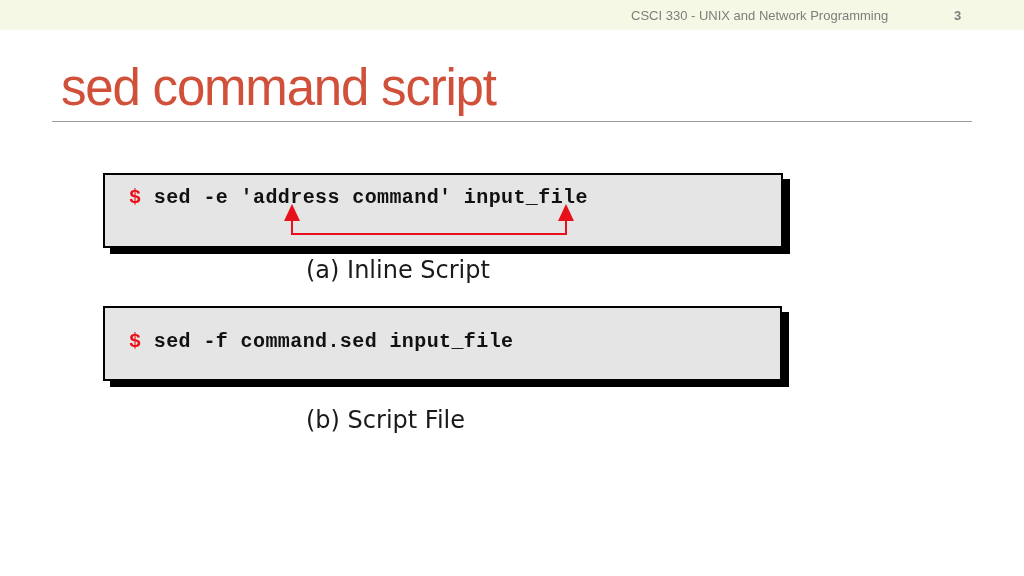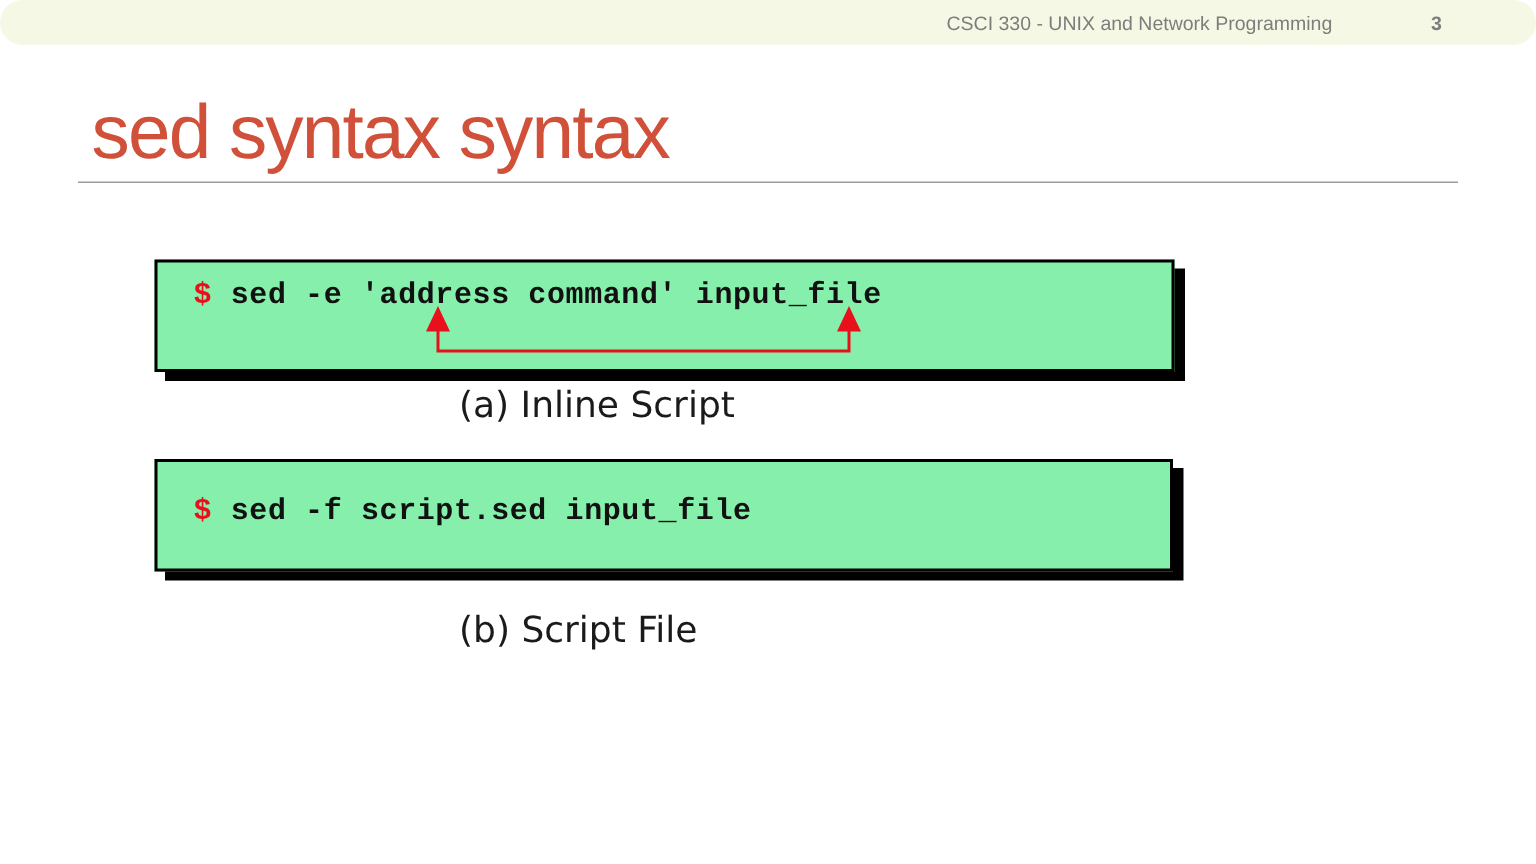--- a/index.html
+++ b/index.html
@@ -4,21 +4,20 @@
   <style>
     html, body { margin: 0; padding: 0; }
     body {
       width: 1024px; height: 576px; position: relative; overflow: hidden;
       background: #ffffff;
       font-family: "Liberation Sans", sans-serif;
     }
     .header-band {
       position: absolute; left: 0; top: 0; width: 1024px; height: 30px;
       background: #f5f8e4;
-      border-radius: 15px;
     }
     .course-title {
       position: absolute; left: 631px; top: 8px;
       font-size: 13px; color: #7d7d7d;
       font-family: "Liberation Sans", sans-serif;
       white-space: nowrap;
     }
     .slide-number {
       position: absolute; left: 954px; top: 8px;
       font-size: 13px; color: #7d7d7d; font-weight: bold;
@@ -30,21 +29,21 @@
       letter-spacing: -1.2px;
       font-family: "Liberation Sans", sans-serif;
       white-space: nowrap;
     }
     .title-divider {
       position: absolute; left: 52px; top: 121px; width: 920px; height: 1px;
       background: #9c9c9c;
     }
     .cmd-box {
       position: absolute; left: 103px; width: 676px; height: 71px;
-      background: #86efac;
+      background: #e5e5e5;
       border: 2px solid #000;
       box-shadow: 7px 6px 0 0 #000;
     }
     .cmd-box.a { top: 173px; }
     .cmd-box.b { top: 306px; width: 675px; }
     .cmd-line {
       position: absolute; left: 24px;
       font-family: "Liberation Mono", monospace;
       font-weight: bold; font-size: 20px; color: #111;
       white-space: pre; letter-spacing: 0.4px;
@@ -62,32 +61,32 @@
     .caption.b { left: 306px; top: 406px; }
   </style>
 </head>
 <body>
 
 <div class="header-band">
   <span class="course-title">CSCI 330 - UNIX and Network Programming</span>
   <span class="slide-number">3</span>
 </div>
 
-<div class="slide-title">sed syntax syntax</div>
+<div class="slide-title">sed command script</div>
 <div class="title-divider"></div>
 
 <div class="cmd-box a">
   <div class="cmd-line"><span class="prompt">$</span><span> sed -e 'address command' input_file</span></div>
 </div>
 
 <svg class="arrow-svg" width="1024" height="576">
   <polyline points="292,218 292,234 566,234 566,218" fill="none" stroke="#e8101a" stroke-width="2"></polyline>
   <polygon points="292,204 284,221 300,221" fill="#e8101a"></polygon>
   <polygon points="566,204 558,221 574,221" fill="#e8101a"></polygon>
 </svg>
 
 <div class="caption a">(a) Inline Script</div>
 
 <div class="cmd-box b">
-  <div class="cmd-line"><span class="prompt">$</span><span> sed -f script.sed input_file</span></div>
+  <div class="cmd-line"><span class="prompt">$</span><span> sed -f command.sed input_file</span></div>
 </div>
 
 <div class="caption b">(b) Script File</div>
 
 </body></html>

